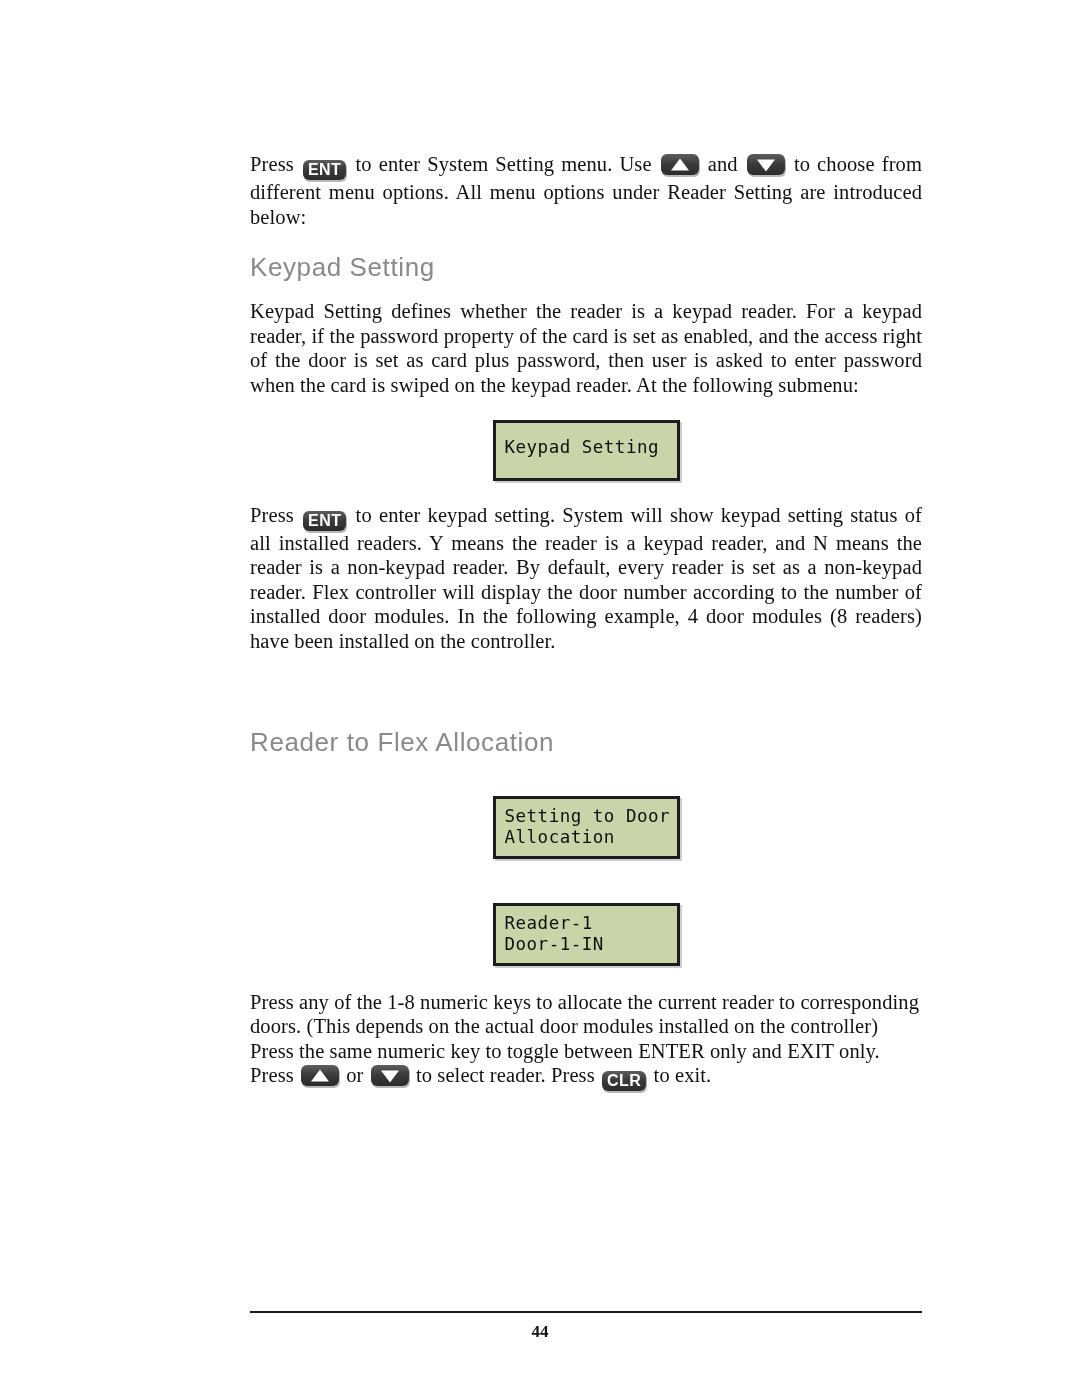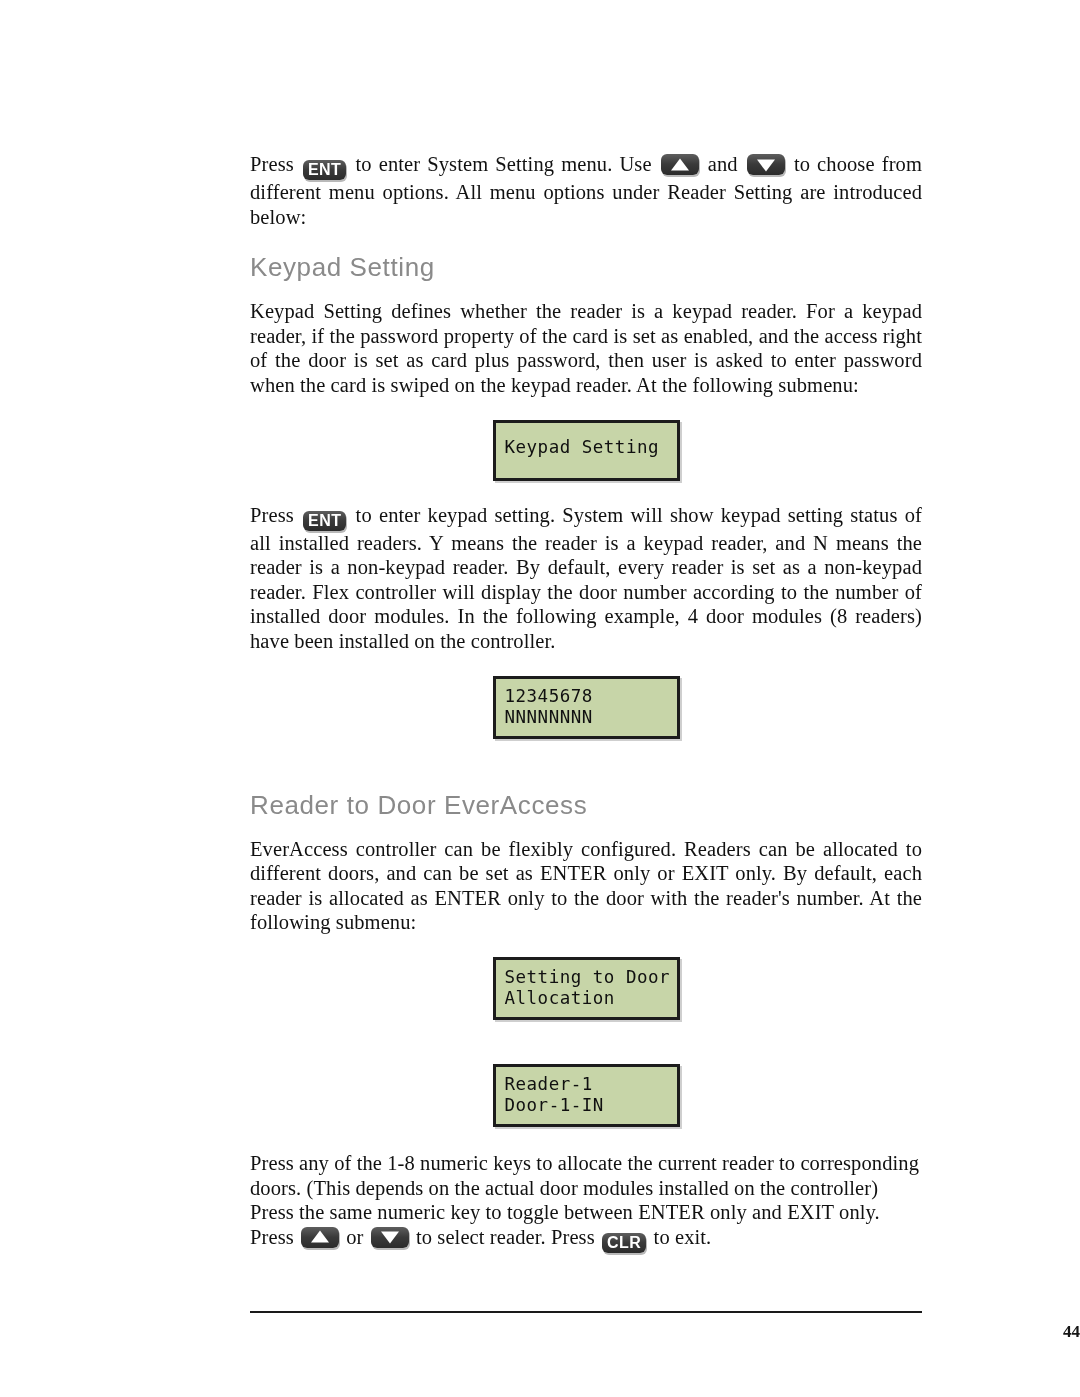--- a/index.html
+++ b/index.html
@@ -131,21 +131,21 @@
     top: 1311px;
     width: 672px;
     height: 0;
     border-top: 2px solid #1a1a1a;
   }
   .footer-num {
     position: absolute;
     left: 0;
     top: 1322px;
     width: 1080px;
-    text-align: right;
+    text-align: center;
     font-family: "Liberation Serif", serif;
     font-size: 17px;
     font-weight: 700;
     color: #141414;
   }
 </style>
 </head>
 <body>
 
 <div class="page">
@@ -168,37 +168,30 @@
         <div class="line">Keypad Setting</div>
       </div>
     </div>
 
     <div style="height:22px"></div>
 
     <p class="body"><span>Press </span><span class="keycap text">ENT</span><span> to enter keypad setting. System will show keypad setting status of all installed readers. Y means the reader is a keypad reader, and N means the reader is a non-keypad reader. By default, every reader is set as a non-keypad reader. Flex controller will display the door number according to the number of installed door modules. In the following example, 4 door modules (8 readers) have been installed on the controller.</span></p>
 
     <div style="height:22px"></div>
 
-    <div class="lcd-wrap">
-      <div class="lcd two-line">
-        <div class="line">12345678</div>
-        <div class="line">NNNNNNNN</div>
-      </div>
-    </div>
 
     <div style="height:22px"></div>
 
 
     <div style="height:28px"></div>
 
-    <h2 class="section">Reader to Door EverAccess</h2>
+    <h2 class="section">Reader to Flex Allocation</h2>
 
     <div style="height:16px"></div>
 
-    <p class="body">EverAccess controller can be flexibly configured. Readers can be allocated to different doors, and can be set as ENTER only or EXIT only. By default, each reader is allocated as ENTER only to the door with the reader's number. At the following submenu:</p>
 
     <div style="height:22px"></div>
 
     <div class="lcd-wrap">
       <div class="lcd two-line">
         <div class="line">Setting to Door</div>
         <div class="line">Allocation</div>
       </div>
     </div>
 

